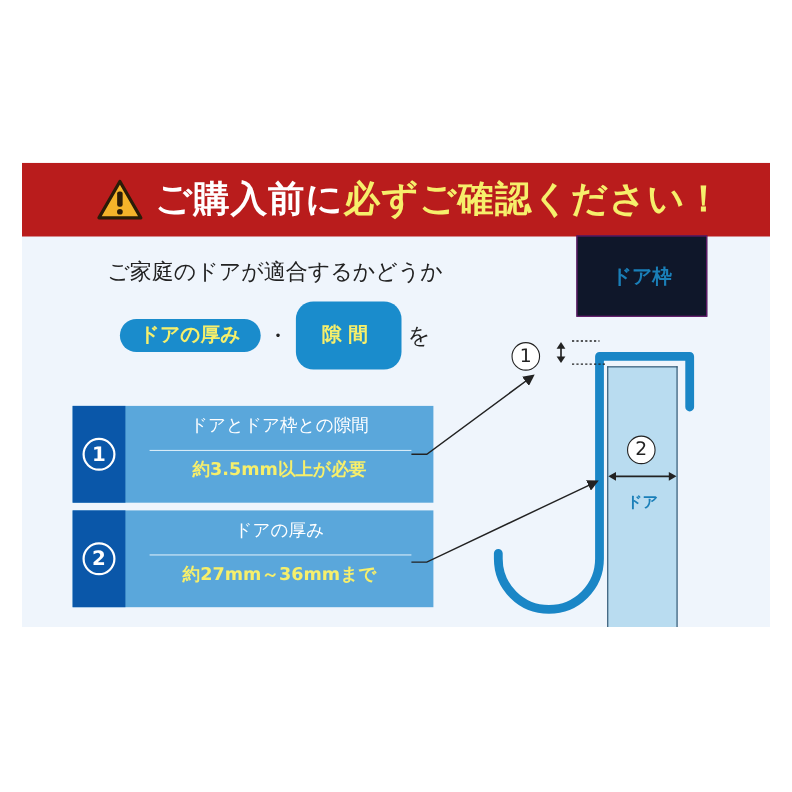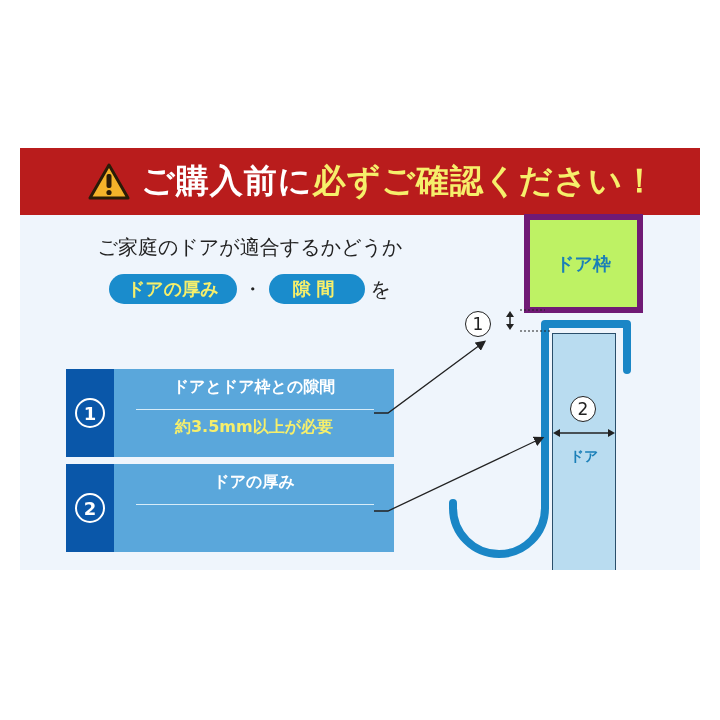--- a/index.html
+++ b/index.html
@@ -11,33 +11,33 @@
   .banner .warn { width:44px; height:40px; position:relative; }
   .banner .title { font-size:33px; font-weight:bold; letter-spacing:1px; white-space:nowrap; }
   .banner .t-white { color:#ffffff; }
   .banner .t-yellow { color:#f6ef6b; }
   .intro { position:absolute; left:20px; width:420px; text-align:center; color:#222; font-size:20px; }
   .intro.l1 { top:86px; }
   .intro.l2 { top:126px; display:flex; justify-content:center; align-items:center; gap:6px; }
   .intro.l3 { top:170px; }
   .pill { background:#1a8ccc; color:#f6ef6b; font-weight:bold; font-size:18px; border-radius:16px;
           height:30px; line-height:30px; padding:0 18px; }
-  .pill.p2 { padding:0 24px; letter-spacing:6px; }
+  .pill.p2 { padding:16px 24px; letter-spacing:6px; }
   .dot { color:#222; font-size:20px; }
   .spec { position:absolute; left:46px; width:328px; height:88px; background:#5aa7db; }
   .spec.s1 { top:221px; }
   .spec.s2 { top:316px; }
   .spec .num { position:absolute; left:0; top:0; width:48px; height:88px; background:#0a57a9;
                display:flex; align-items:center; justify-content:center; }
   .spec .num .circ { width:26px; height:26px; border:2px solid #fff; border-radius:50%; color:#fff;
                      font-size:18px; font-weight:bold; display:flex; align-items:center; justify-content:center; }
-  .spec .lbl { position:absolute; left:48px; right:0; top:8px; text-align:center; color:#fff; font-size:16px; font-weight:bold; }
+  .spec .lbl { position:absolute; left:48px; right:0; top:8px; text-align:center; color:#fff; font-size:16px; font-weight:normal; }
   .spec .rule { position:absolute; left:70px; right:20px; top:40px; height:1px; background:#d7ecf8; }
   .spec .val { position:absolute; left:48px; right:0; top:48px; text-align:center; color:#f6ef6b; font-size:16px; font-weight:bold; white-space:nowrap; }
-  .frame { position:absolute; left:504px; top:66px; width:119px; height:99px; background:#bef264; border:6px solid #701a75; box-sizing:border-box;
+  .frame { position:absolute; left:504px; top:66px; width:119px; height:74px; background:#0f172a; border:1px solid #701a75; box-sizing:border-box;
            color:#1a7fb8; font-size:18px; font-weight:bold; display:flex; align-items:center; justify-content:center; }
   .door { position:absolute; left:532px; top:185px; width:64px; height:240px; background:#b9dcf0; border-left:1px solid #2a4f6b; border-right:1px solid #2a4f6b; border-top:1px solid #2a4f6b; box-sizing:border-box; }
   .door-label { position:absolute; left:532px; top:300px; width:64px; text-align:center; color:#1a7fb8; font-size:14px; font-weight:bold; }
   .c-label { position:absolute; width:26px; height:26px; border:1.5px solid #222; border-radius:50%; background:#fff;
              color:#222; font-size:17px; display:flex; align-items:center; justify-content:center; box-sizing:border-box; }
   svg.overlay { position:absolute; left:0; top:0; }
 </style>
 </head>
 <body>
 
@@ -72,20 +72,21 @@
     <div class="rule"></div>
     <div class="val">約3.5mm以上が必要</div>
   </div>
 
   <div class="spec s2">
     <div class="num">
       <span class="circ">2</span>
     </div>
     <div class="lbl">ドアの厚み</div>
     <div class="rule"></div>
+    <div class="val">約27mm～36mmまで</div>
   </div>
 
   <div class="frame">
     <span>ドア枠</span>
   </div>
   <div class="door"></div>
   <div class="door-label">ドア</div>
 
   <svg class="overlay" width="680" height="422" viewBox="0 0 680 422">
     <defs>

